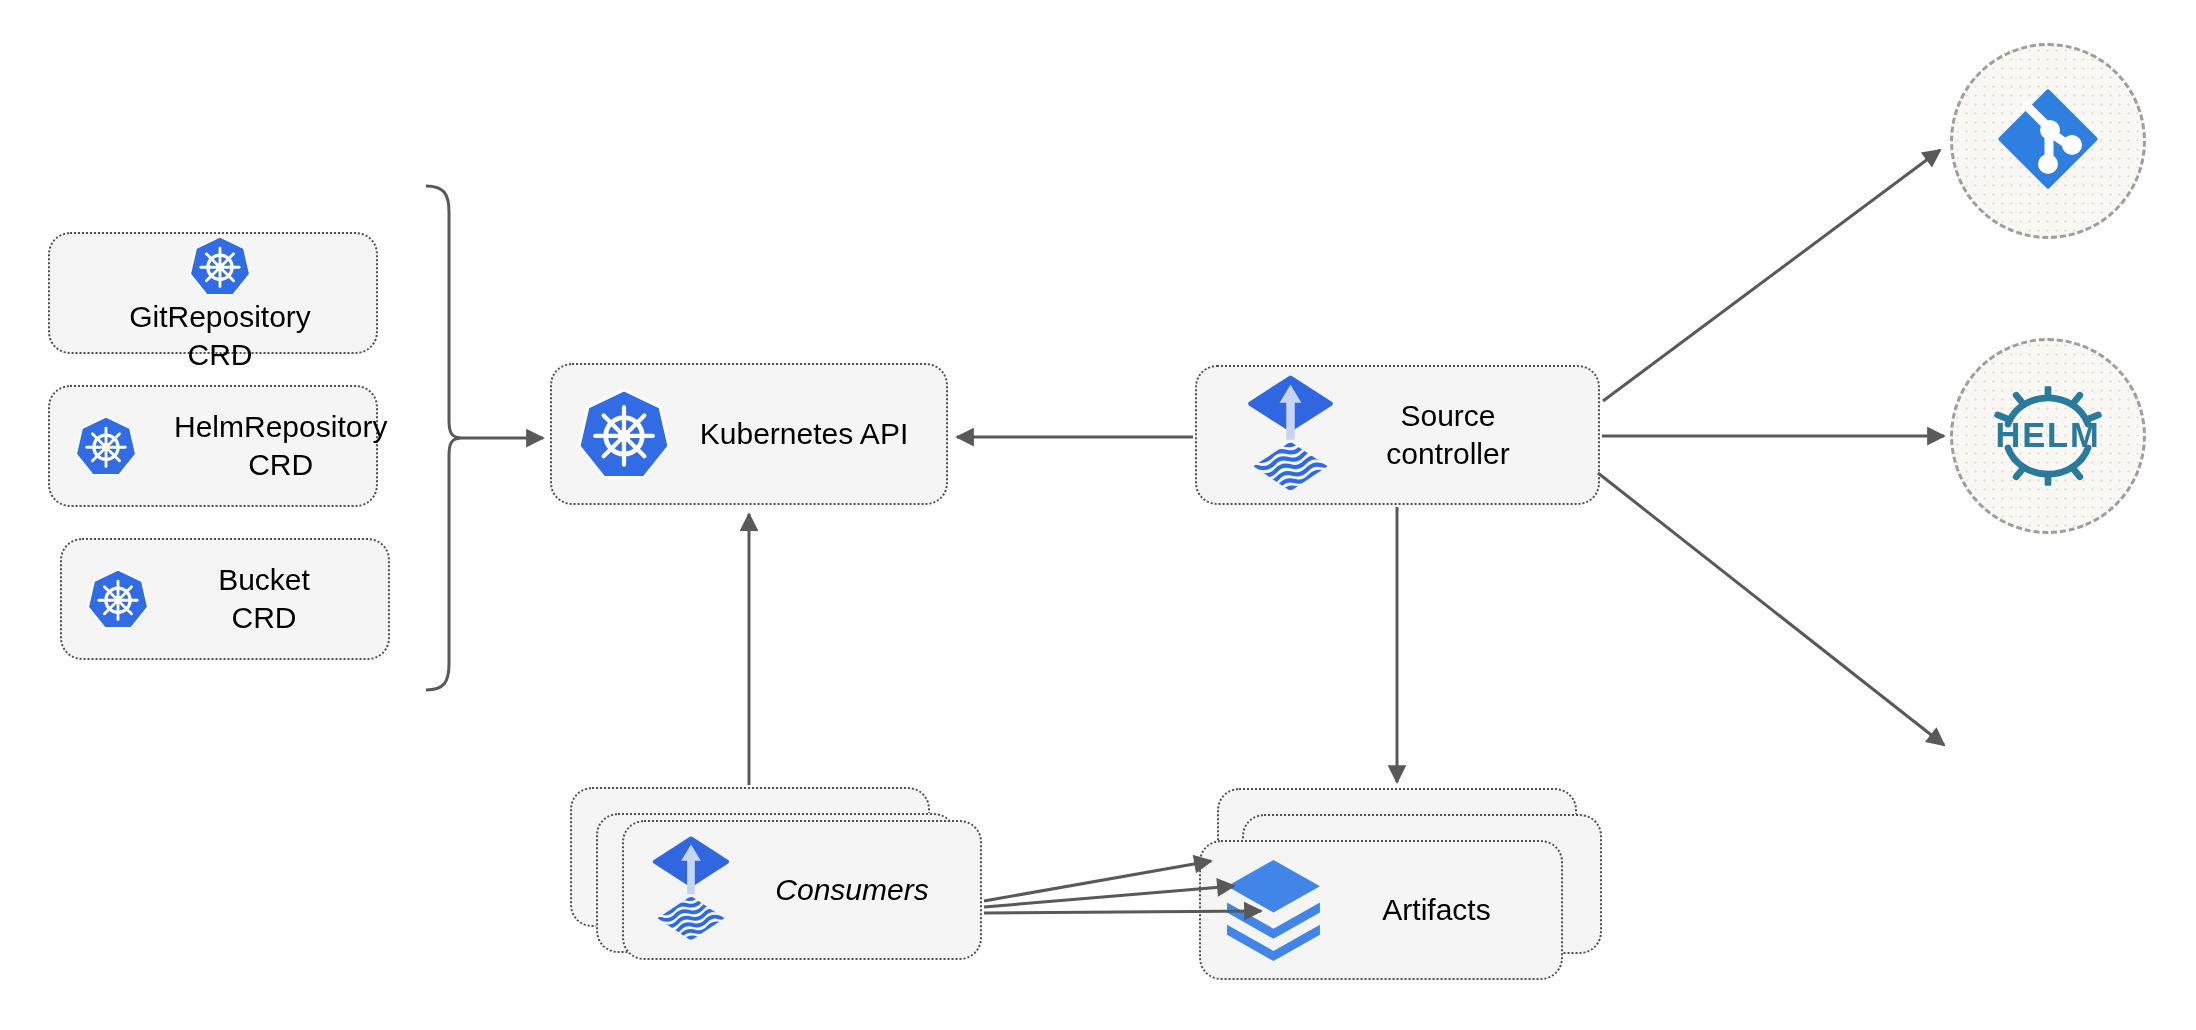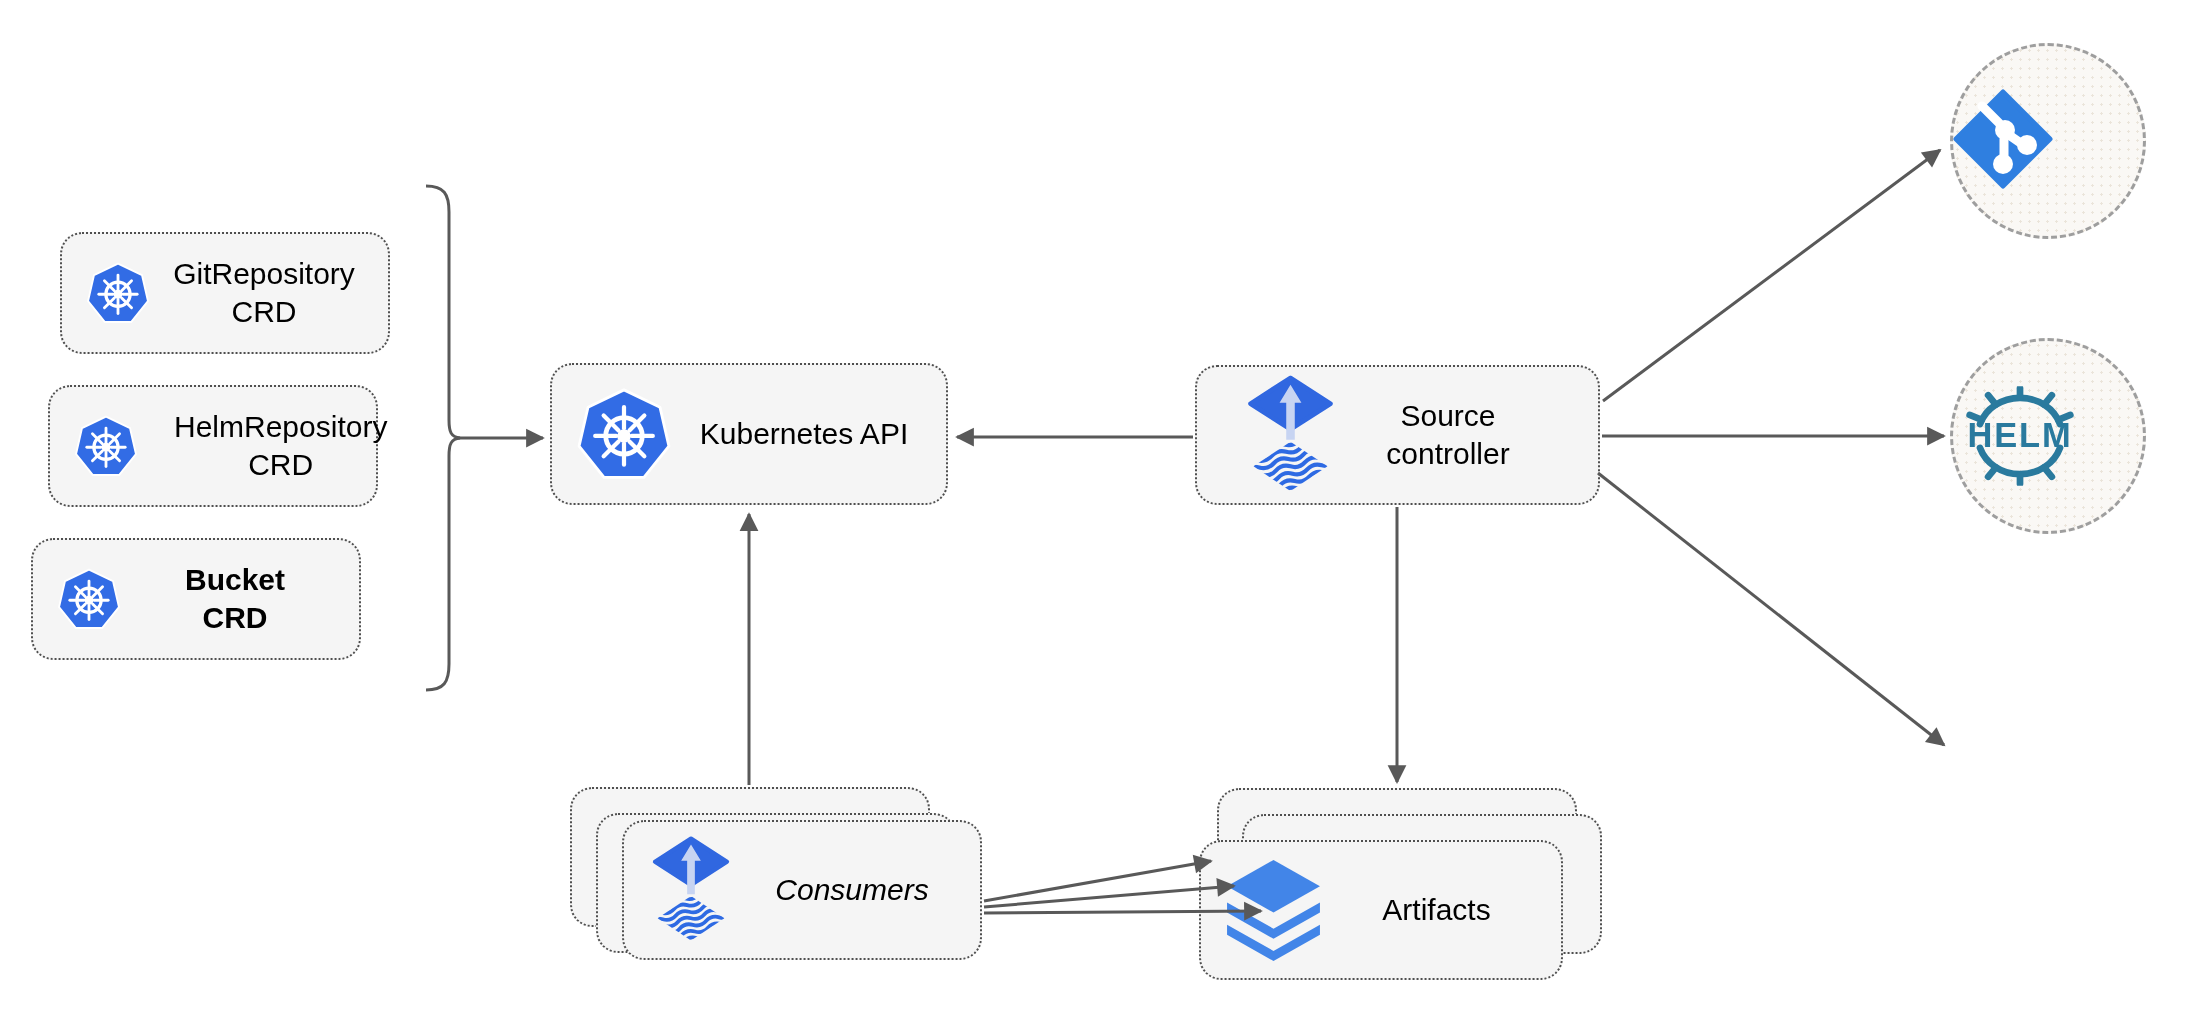--- a/index.html
+++ b/index.html
@@ -31,21 +31,21 @@
   
   .circle{
     position:absolute;
     width:196px;height:196px;
     box-sizing:border-box;
     border:3px dashed #9e9e9e;
     border-radius:50%;
     background-color:#faf8f5;
     background-image:radial-gradient(rgba(205,193,170,0.35) 1.2px, transparent 1.4px);
     background-size:9px 9px;
-    display:flex;align-items:center;
+    display:flex;align-items:center;justify-content:center;
     z-index:2;
   }
 
   .helm-text{font-family:"Liberation Sans",sans-serif;font-weight:bold;font-size:36px;fill:#2a7a9e;letter-spacing:2px;text-anchor:middle;}
   .s3-text{font-family:"Liberation Sans",sans-serif;font-weight:bold;font-size:38px;fill:#ffffff;text-anchor:middle;}
   .defs-hidden{position:absolute;width:0;height:0;overflow:hidden;}
 </style>
 </head>
 <body>
 
@@ -147,21 +147,21 @@
     <line class="wire" x1="749" y1="785" x2="749" y2="514" marker-end="url(#arr)"></line>
     <line class="wire" x1="1397" y1="507" x2="1397" y2="782" marker-end="url(#arr)"></line>
     <line class="wire" x1="1603" y1="401" x2="1940" y2="150" marker-end="url(#arr)"></line>
     <line class="wire" x1="1602" y1="436" x2="1944" y2="436" marker-end="url(#arr)"></line>
     <line class="wire" x1="1598" y1="473" x2="1944" y2="745" marker-end="url(#arr)"></line>
     <line class="wire" x1="984" y1="901" x2="1211" y2="861" marker-end="url(#arr)"></line>
     <line class="wire" x1="984" y1="907" x2="1234" y2="886" marker-end="url(#arr)"></line>
     <line class="wire" x1="984" y1="913" x2="1261" y2="911" marker-end="url(#arr)"></line>
   </svg>
 
-  <div class="box" style="left:60px;top:232px;width:330px;height:122px;">
+  <div class="box" style="left:48px;top:232px;width:330px;height:122px;flex-direction:column;">
     <span class="node-icon">
       <svg width="64" height="64" viewBox="0 0 100 100">
           <use href="#sym-k8s"></use>
         </svg>
     </span>
     <div class="node-label">
       <span class="ln">GitRepository</span>
       <span class="ln">CRD</span>
     </div>
   </div>
@@ -171,21 +171,21 @@
       <svg width="64" height="64" viewBox="0 0 100 100">
           <use href="#sym-k8s"></use>
         </svg>
     </span>
     <div class="node-label">
       <span class="ln">HelmRepository</span>
       <span class="ln">CRD</span>
     </div>
   </div>
 
-  <div class="box" style="left:31px;top:538px;width:330px;height:122px;font-weight:bold;">
+  <div class="box" style="left:60px;top:538px;width:330px;height:122px;">
     <span class="node-icon">
       <svg width="64" height="64" viewBox="0 0 100 100">
           <use href="#sym-k8s"></use>
         </svg>
     </span>
     <div class="node-label">
       <span class="ln">Bucket</span>
       <span class="ln">CRD</span>
     </div>
   </div>

